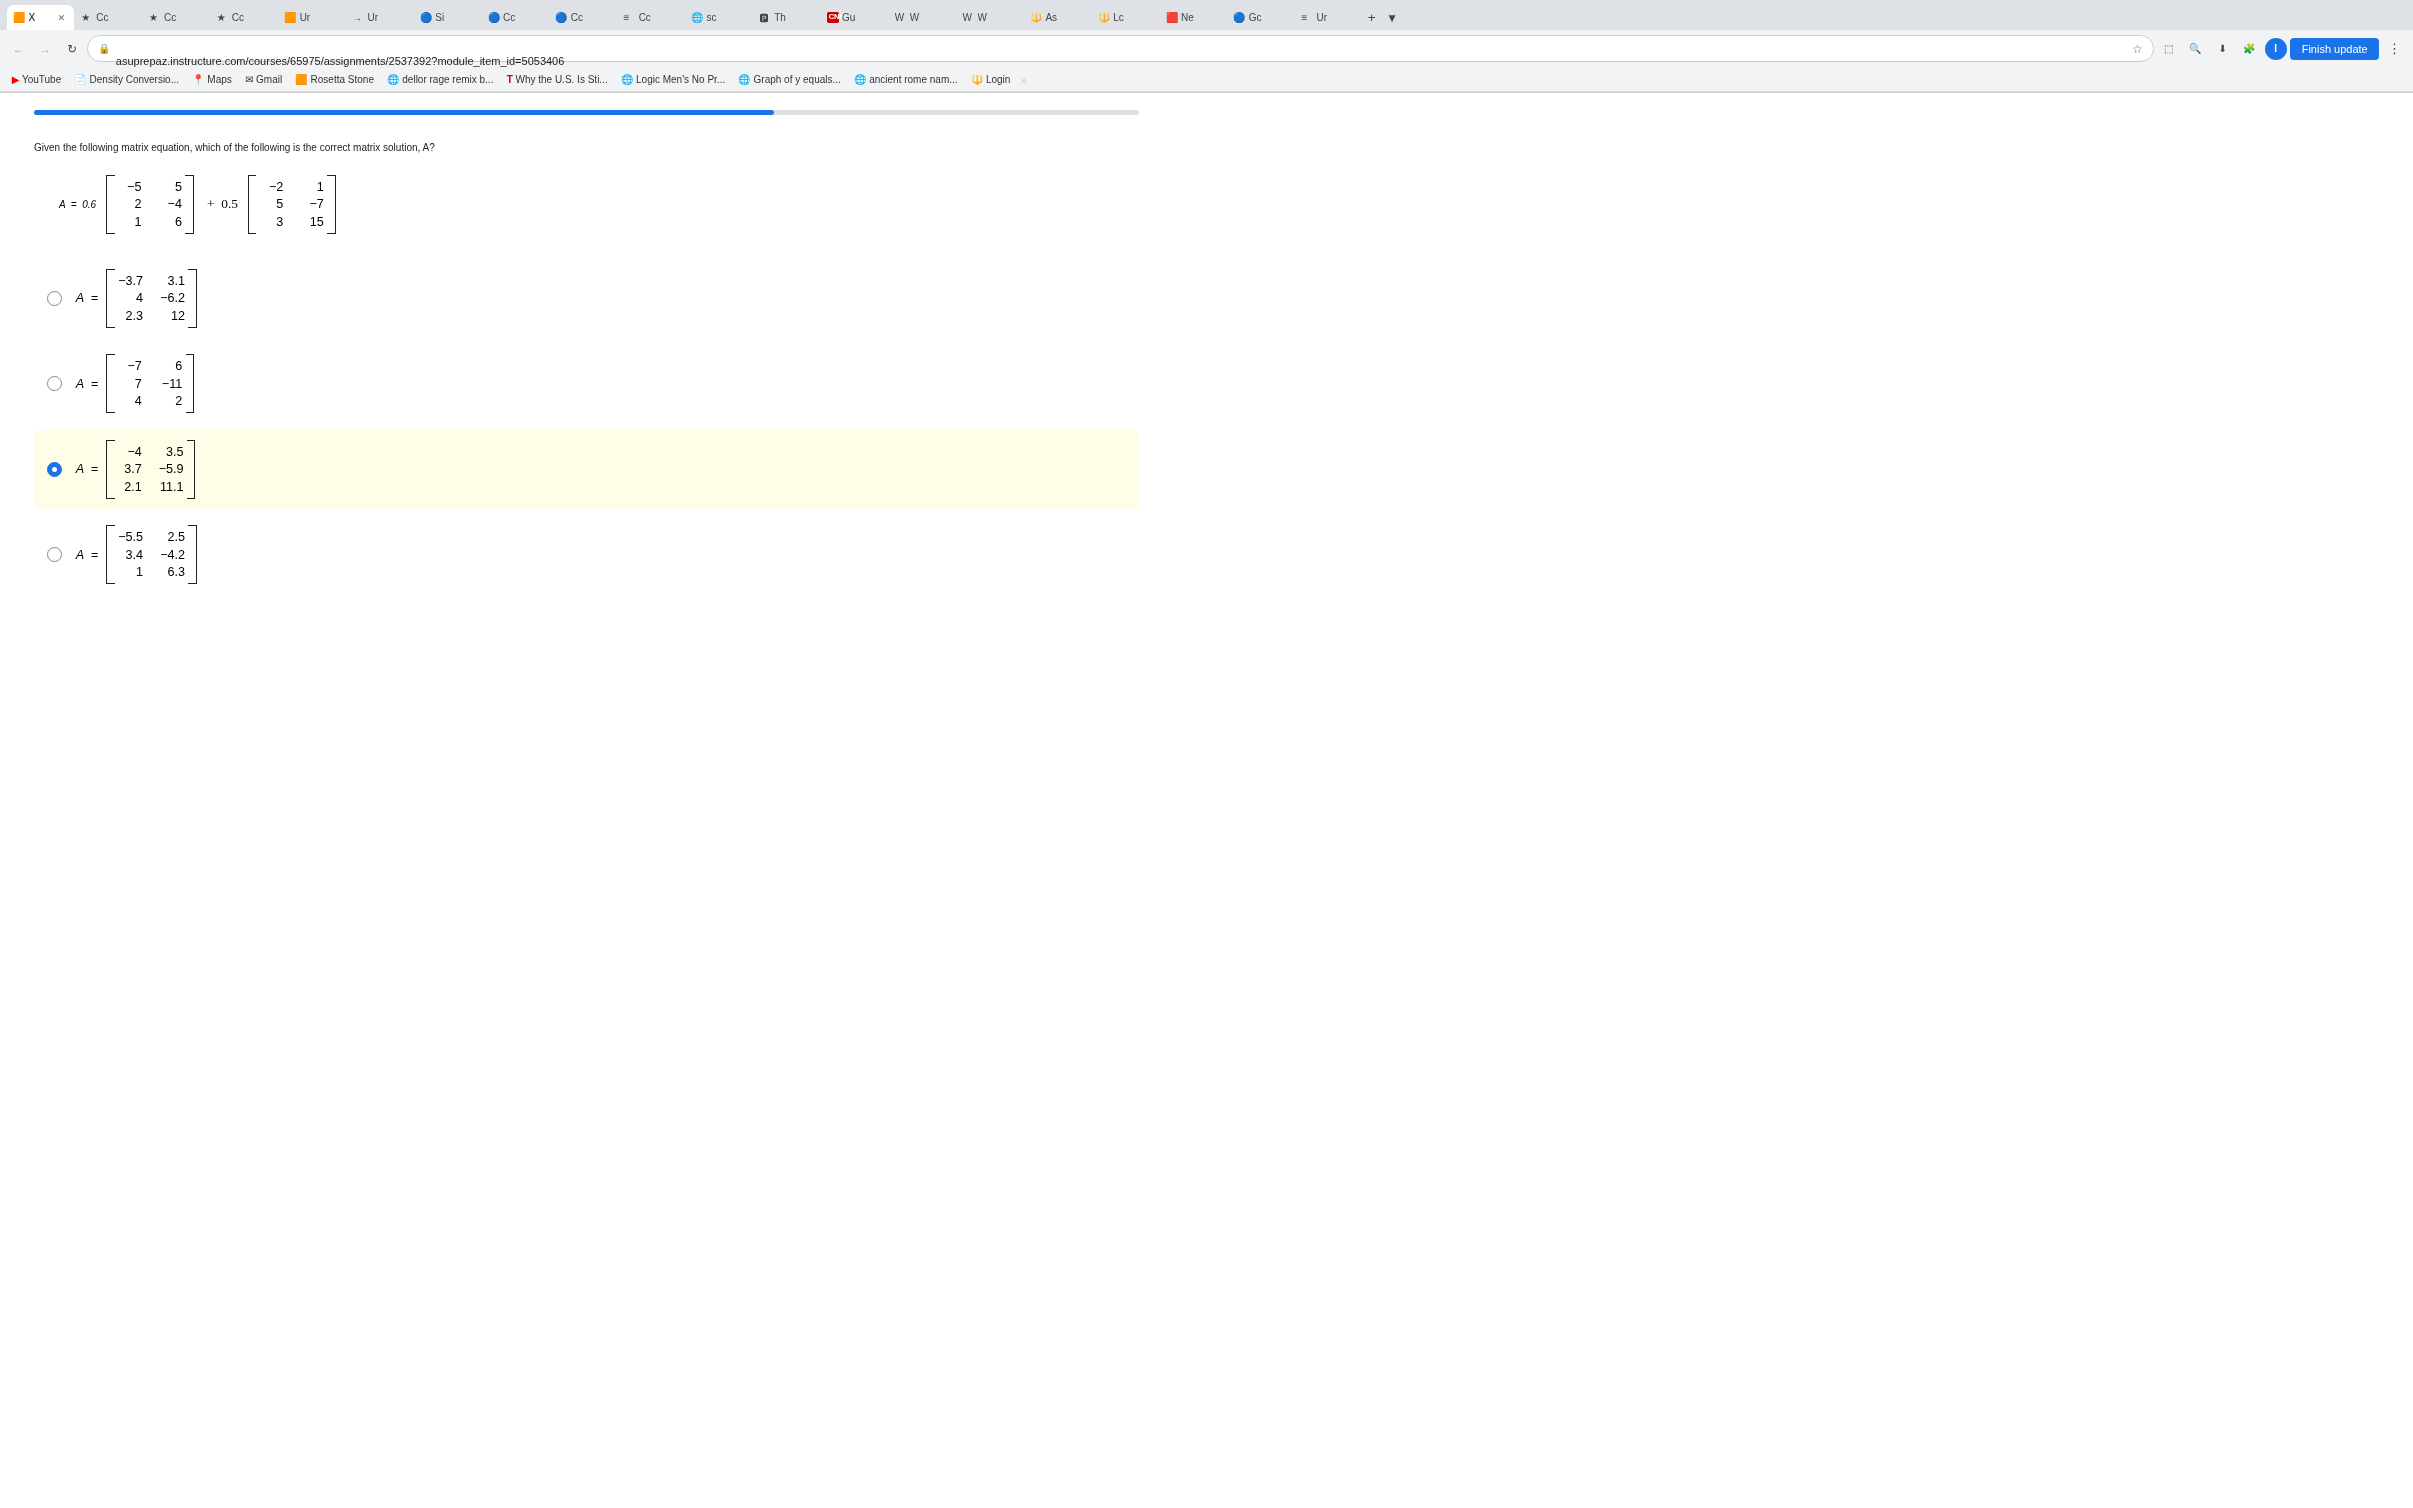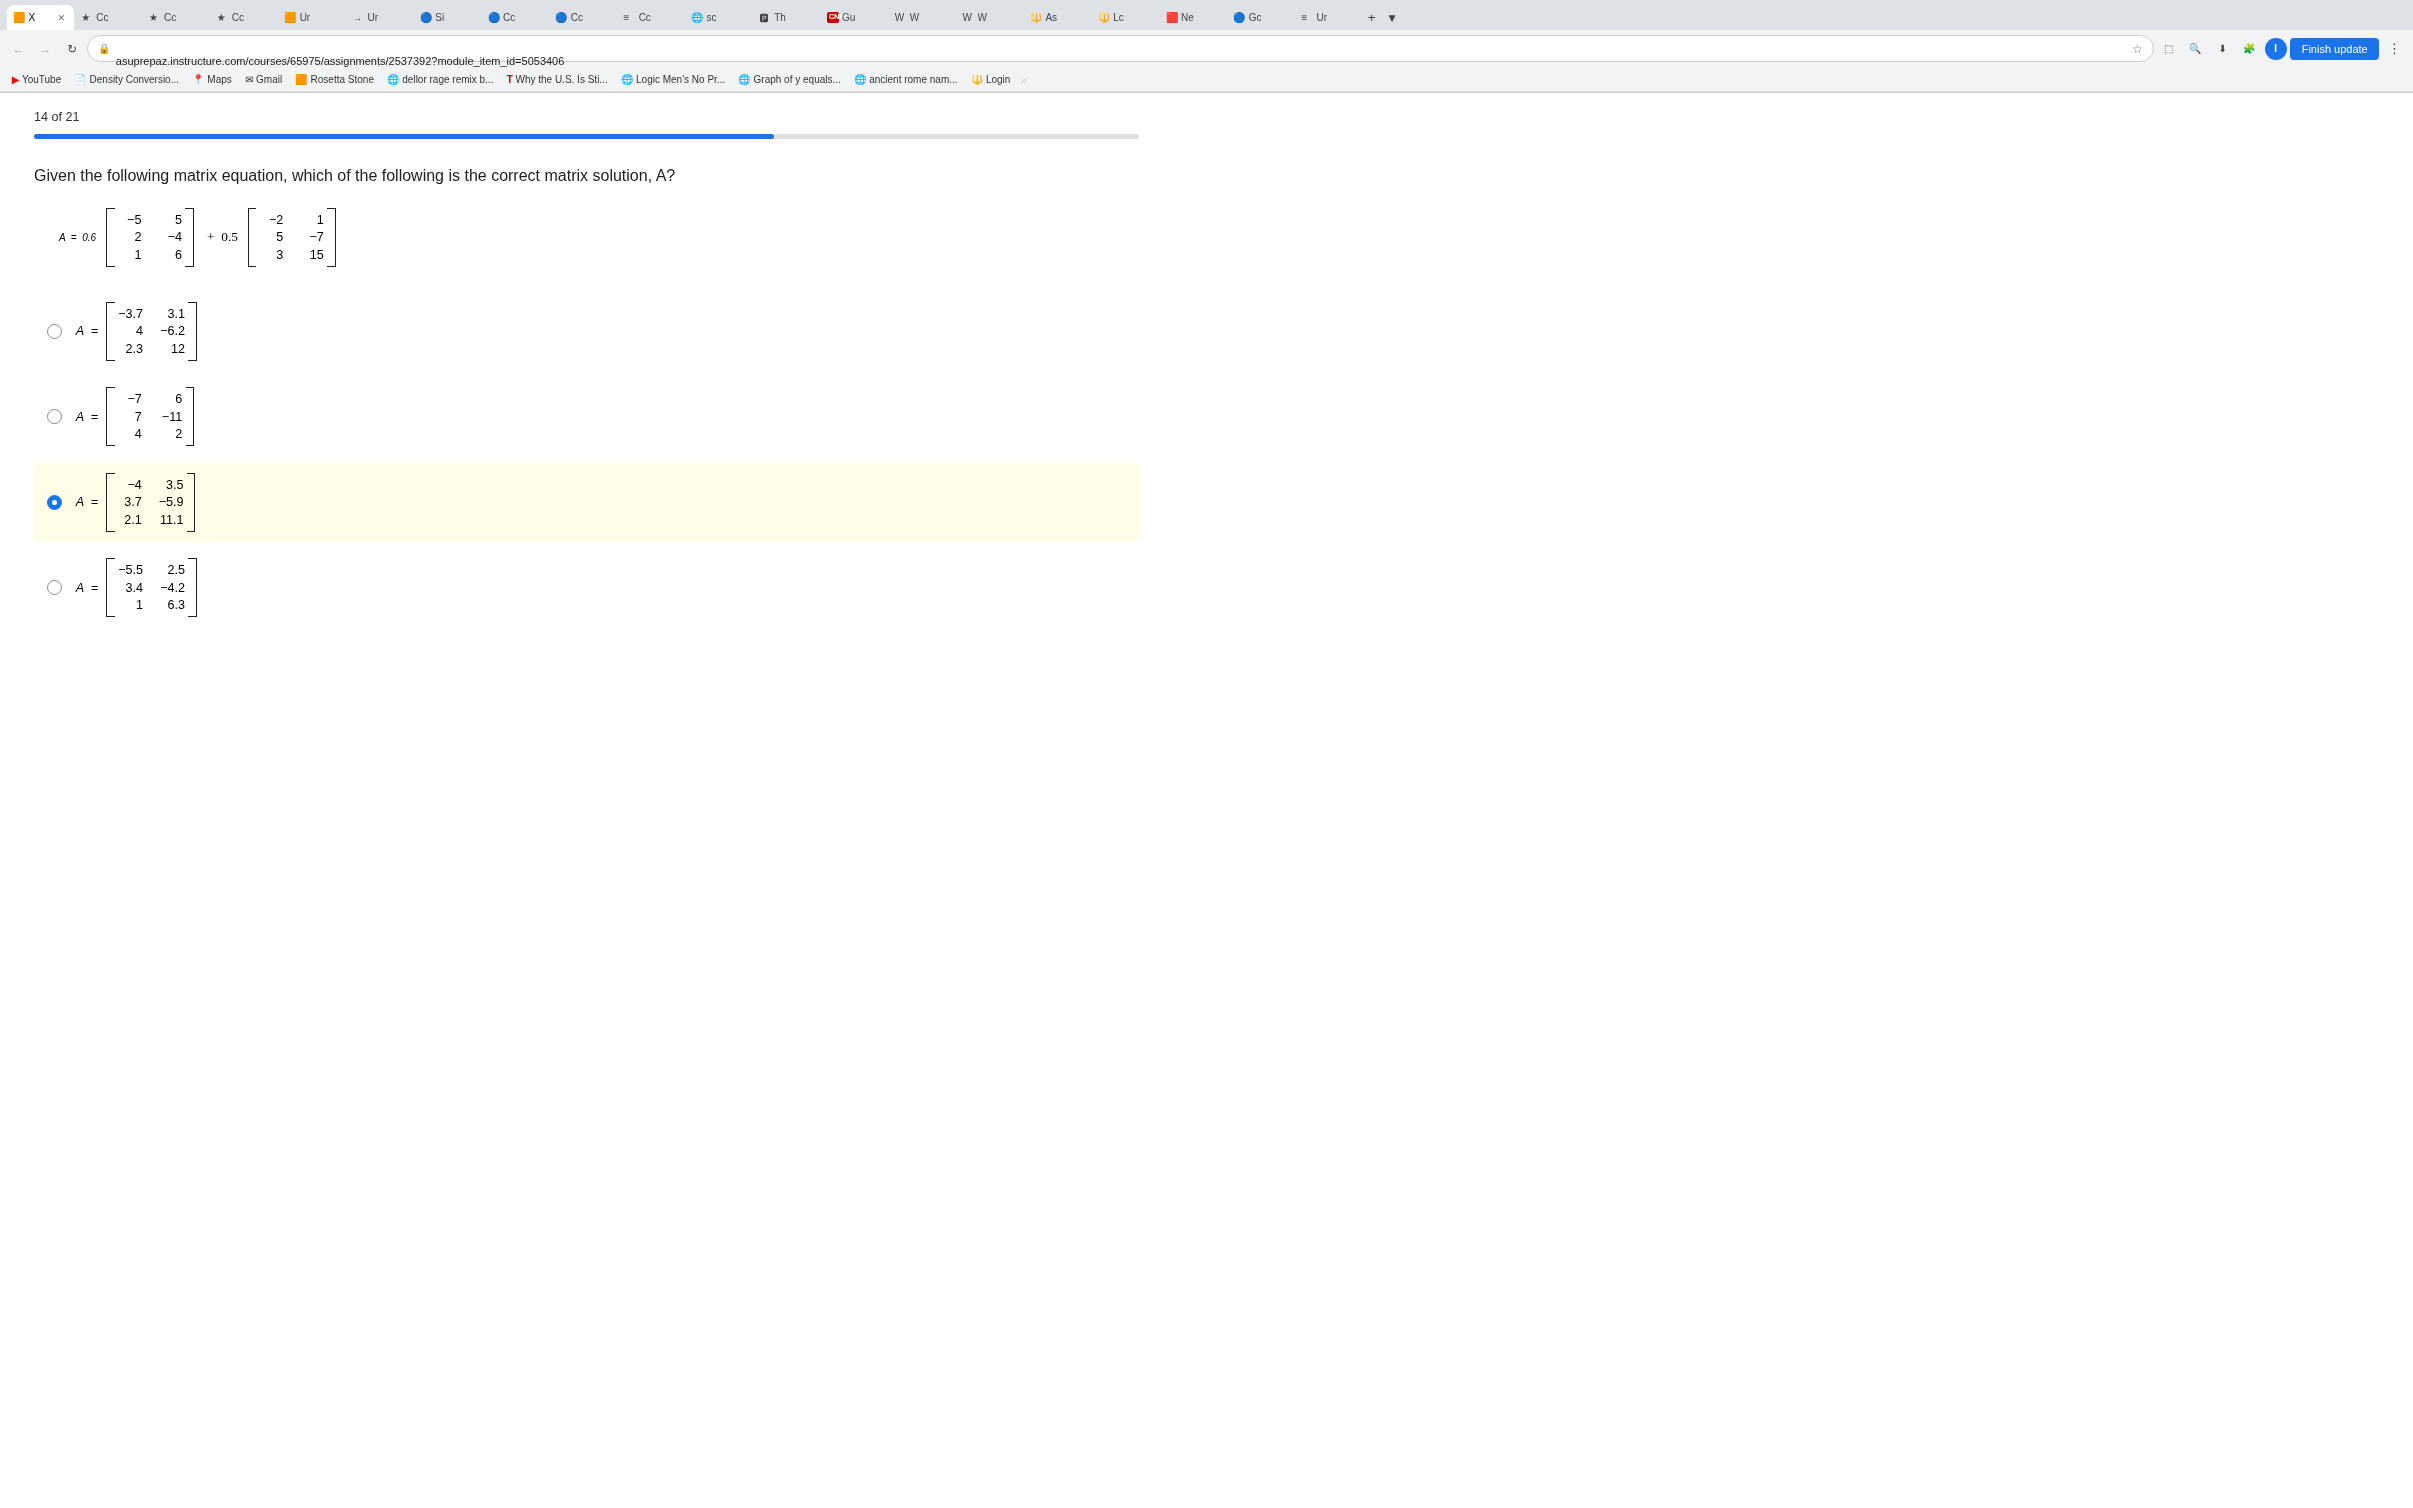--- a/index.html
+++ b/index.html
@@ -63,21 +63,21 @@
 
     
     .page-content { padding: 17px 34px; max-width: 1173px; }
 
     
     .progress-label { font-size: 12.6px; color: #333; margin-bottom: 10px; }
     .progress-bar-container { height: 5px; background: #e0e0e0; border-radius: 2.5px; margin-bottom: 25px; }
     .progress-bar-fill { height: 100%; background: #1a73e8; border-radius: 2.5px; }
 
     
-    .question-text { font-size: 16px; color: #222; margin-bottom: 20px; line-height: 1.5; }
+    .question-text { font-size: 10px; color: #222; margin-bottom: 20px; line-height: 1.5; }
 
     
     .math-display { font-size: 13.4px; margin: 0 0 25px 25px; display: flex; align-items: center; gap: 10px; font-style: italic; }
     .matrix-wrap { display: inline-flex; align-items: center; position: relative; }
     .matrix-bracket-left {
       display: inline-block;
       width: 8.4px;
       border-top: 1.7px solid #222;
       border-left: 1.7px solid #222;
       border-bottom: 1.7px solid #222;
@@ -275,21 +275,20 @@
     <div class="bookmark">
       <span class="bm-icon">🔱</span>
       <span>Login</span>
     </div>
     <div class="bm-separator">»</div>
   </div>
 </div>
 
 <div class="page-content">
 
-  <div class="progress-label">14 of 21</div>
 
   <div class="progress-bar-container">
     <div class="progress-bar-fill" style="width: 67%;"></div>
   </div>
 
   <div class="question-text">Given the following matrix equation, which of the following is the correct matrix solution, A?</div>
 
   <div class="math-display">
     <span style="font-style:italic; font-size:10px;">A &nbsp;=&nbsp; 0.6</span>
 

